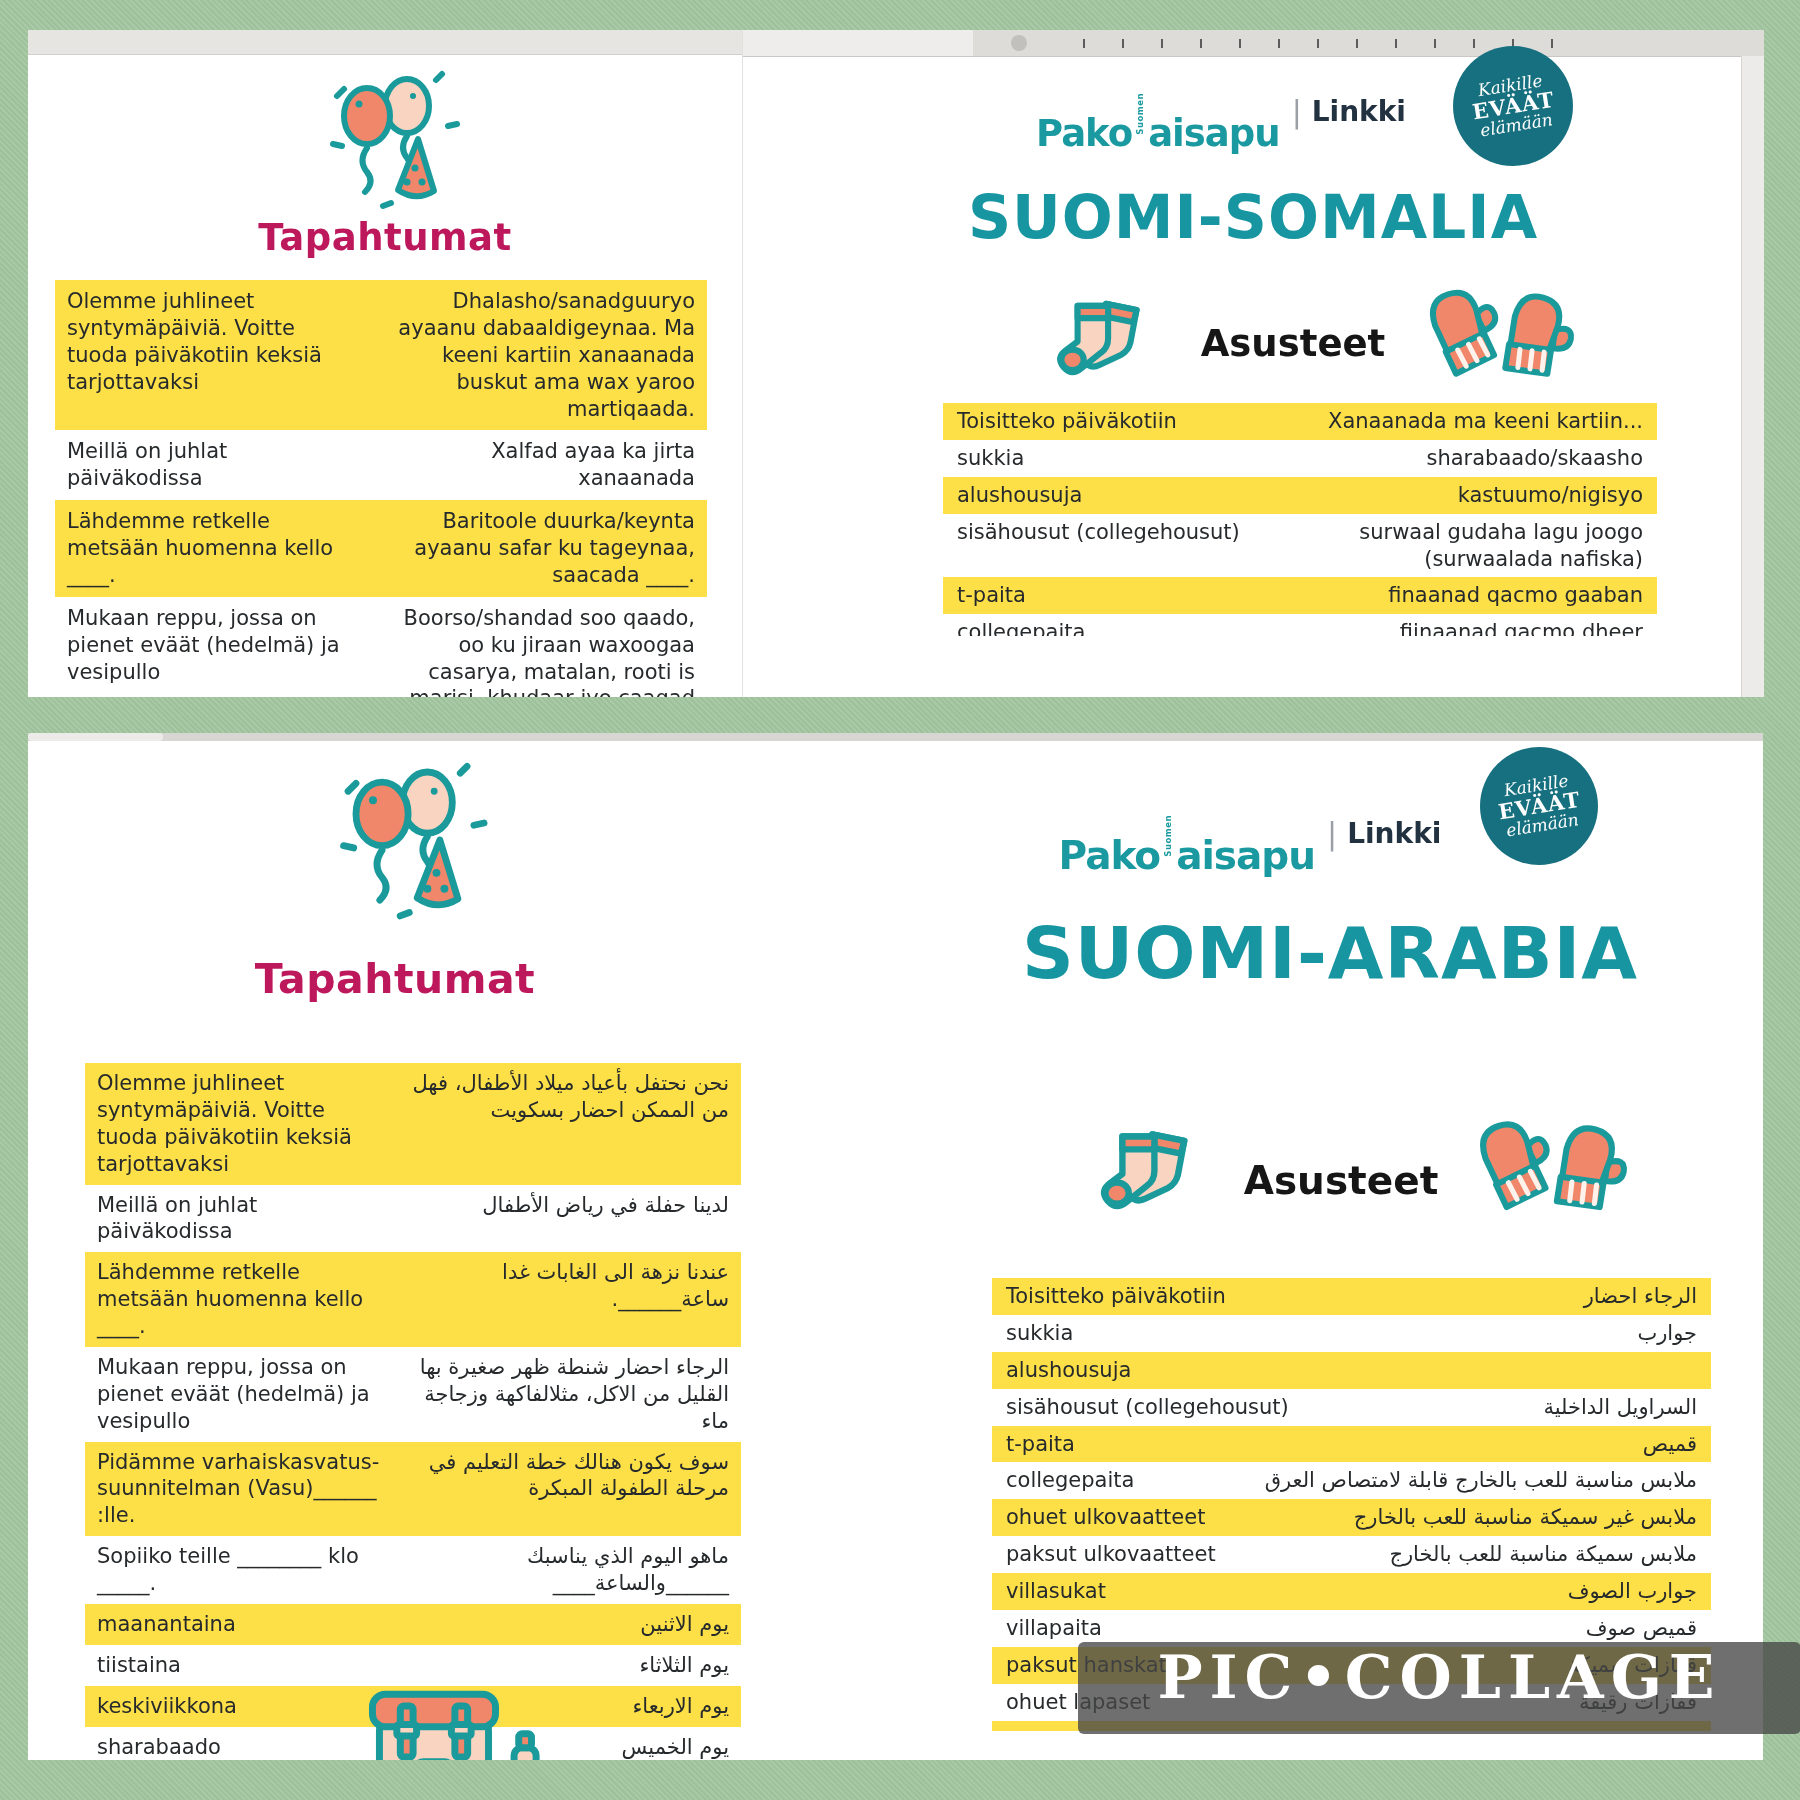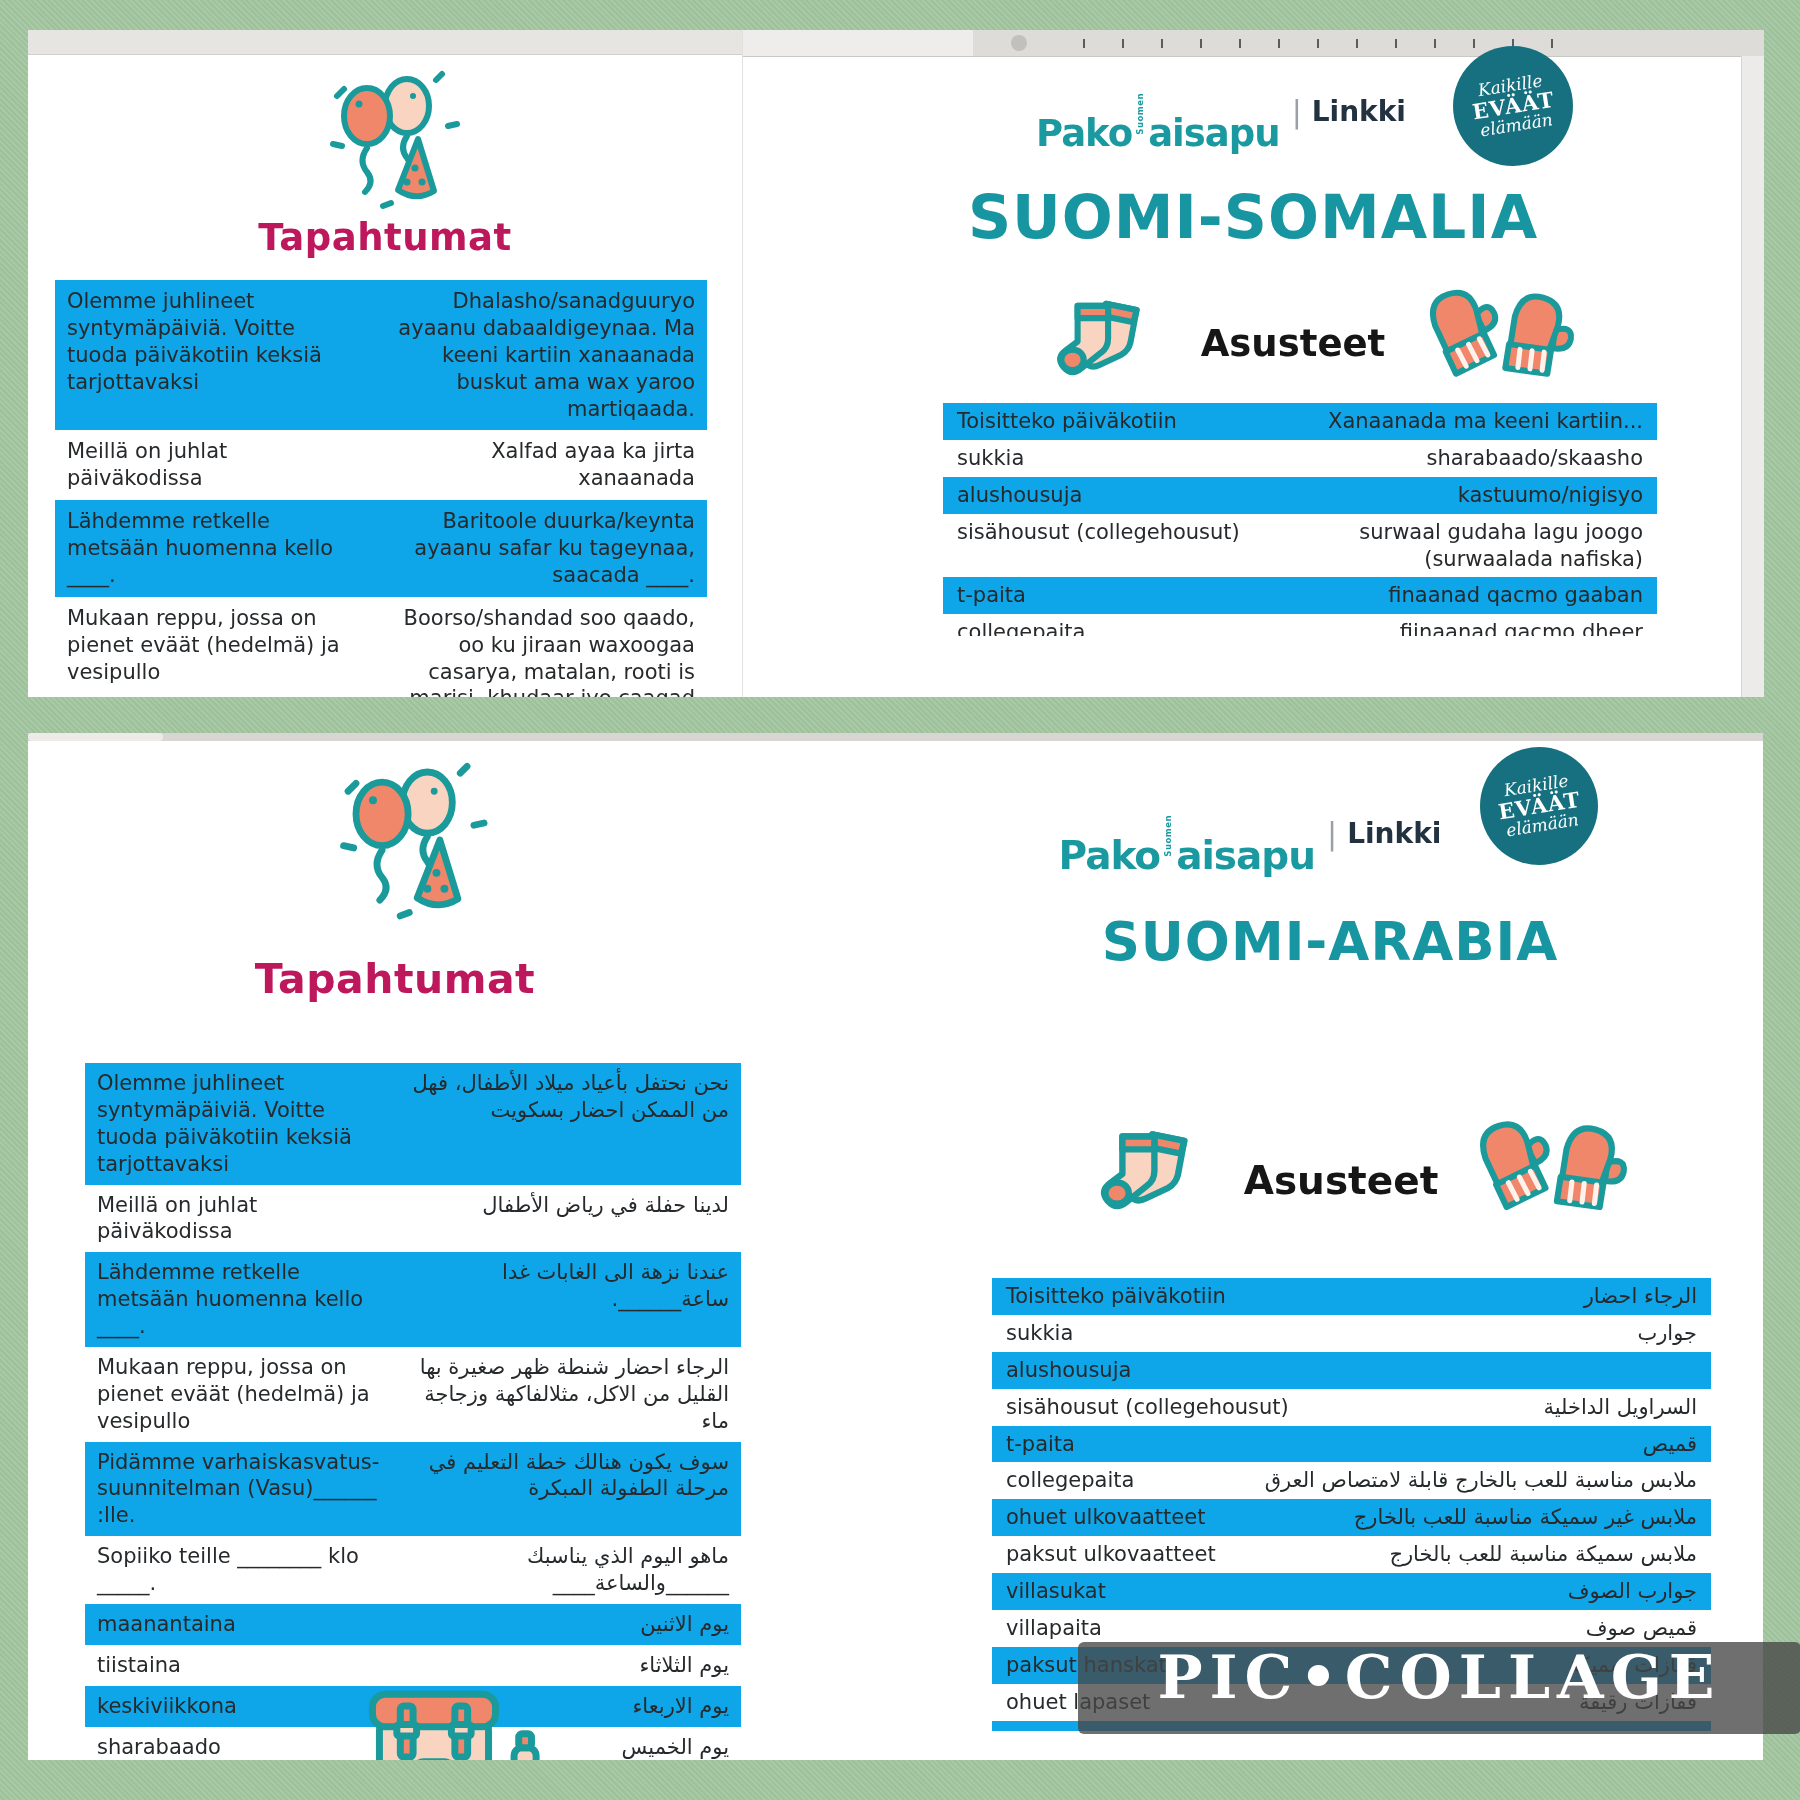--- a/index.html
+++ b/index.html
@@ -37,21 +37,21 @@
   .lg-bar{color:#9aa0a6;font-size:30px;font-weight:normal;margin:0 10px 0 12px;}
   .lg-linkki{color:#223240;font-weight:bold;font-size:28px;}
 
   .badge{position:absolute;border-radius:50%;background:#16707f;display:flex;align-items:center;justify-content:center;}
   .badge-rot{transform:rotate(-9deg);text-align:center;color:#fff;line-height:1.05;}
   .badge .b1,.badge .b3{font-family:"DejaVu Serif","Liberation Serif",serif;font-style:italic;font-size:17px;}
   .badge .b2{font-size:21px;font-weight:bold;letter-spacing:1px;font-family:"DejaVu Serif","Liberation Serif",serif;}
 
   .ttable{position:absolute;display:flex;flex-direction:column;}
   .trow{display:flex;justify-content:space-between;gap:26px;padding:8px 12px;font-size:21px;line-height:1.28;}
-  .trow.shaded{background:#0ea5e9;}
+  .trow.shaded{background:#fde047;}
   .cell-fi{flex:0 0 45%;text-align:left;}
   .cell-tr{flex:1;text-align:right;}
   .asusteet .trow{padding:5px 14px;}
   .asusteet .cell-fi{flex:0 0 auto;}
   .compactwd .trow{padding:7px 12px;}
 
   .icon{position:absolute;}
 
   #watermark{position:absolute;left:1078px;top:1642px;width:723px;height:92px;
     background:rgba(70,70,70,.78);border-radius:6px;display:flex;align-items:flex-start;justify-content:center;
@@ -320,21 +320,21 @@
   </div>
 
   <div class="badge" style="left:1452px;top:14px;width:118px;height:118px;">
     <div class="badge-rot">
       <div class="b1">Kaikille</div>
       <div class="b2">EVÄÄT</div>
       <div class="b3">elämään</div>
     </div>
   </div>
 
-  <div class="big-title" style="left:952px;top:178px;width:700px;font-size:53px;">SUOMI-ARABIA</div>
+  <div class="big-title" style="left:952px;top:178px;width:700px;font-size:72px;">SUOMI-ARABIA</div>
 
   <div class="icon" style="left:1056px;top:385px;">
     <svg width="128" height="115" viewBox="0 0 120 105">
       <g stroke="#1a9a9b" stroke-width="6" stroke-linejoin="round" stroke-linecap="round">
         <path d="M64 14 L94 20 L88 52 Q86 60 79 64 L58 74 Q48 79 43 70 Q39 61 47 56 L60 47 Z" fill="#f9d4c0"></path>
         <path d="M64 14 L94 20 L91 32 L61 26 Z" fill="#f0876a"></path>
         <path d="M36 16 h30 v32 q0 9 -7 14 L39 78 Q30 85 22 76 Q15 67 24 60 L36 51 Z" fill="#f9d4c0"></path>
         <path d="M36 16 h30 v12 h-30 z" fill="#f0876a"></path>
         <ellipse cx="31" cy="69" rx="11" ry="10" fill="#f0876a"></ellipse>
       </g>

